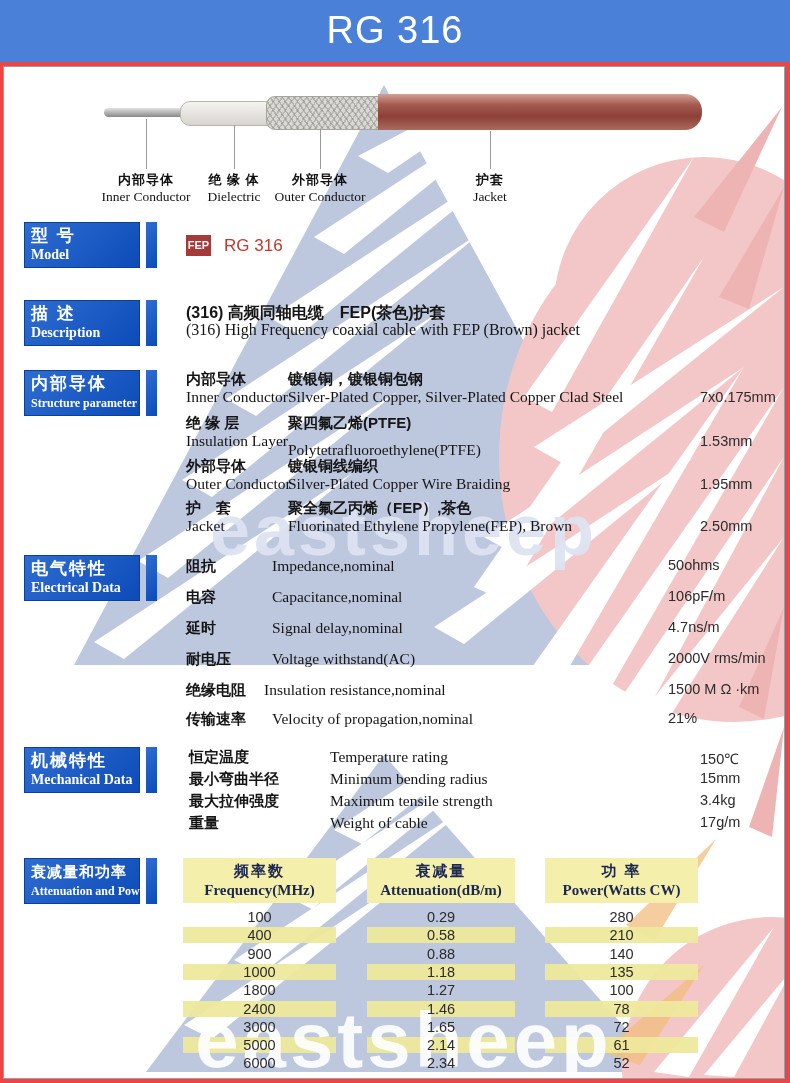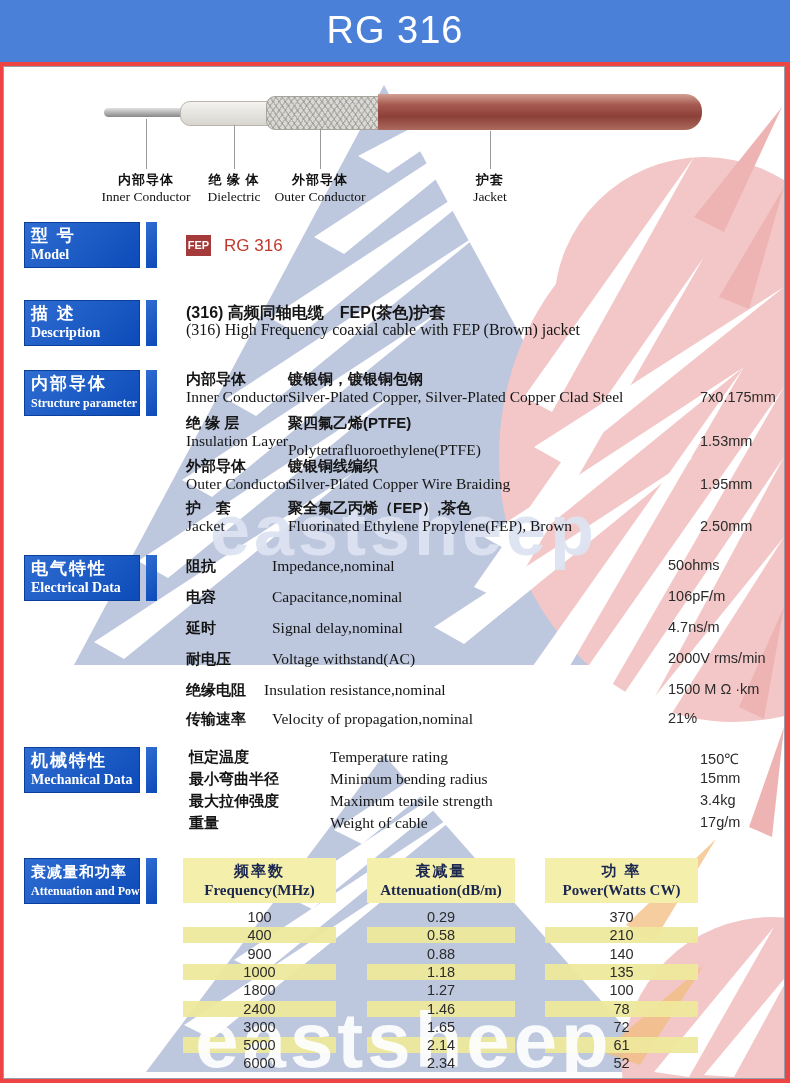--- a/index.html
+++ b/index.html
@@ -307,21 +307,21 @@
       <div class="arow" style="top:160px">1.65</div>
       <div class="arow" style="top:178px">2.14</div>
       <div class="arow" style="top:196px">2.34</div>
     </div>
 
     <div class="acol" style="left:541px;width:153px">
       <div class="ahead">
         <div class="ah-cn">功 率</div>
         <div class="ah-en">Power(Watts CW)</div>
       </div>
-      <div class="arow" style="top:50px">370</div>
+      <div class="arow" style="top:50px">280</div>
       <div class="arow" style="top:68px">210</div>
       <div class="arow" style="top:87px">140</div>
       <div class="arow" style="top:105px">135</div>
       <div class="arow" style="top:123px">100</div>
       <div class="arow" style="top:142px">78</div>
       <div class="arow" style="top:160px">72</div>
       <div class="arow" style="top:178px">61</div>
       <div class="arow" style="top:196px">52</div>
     </div>
 

